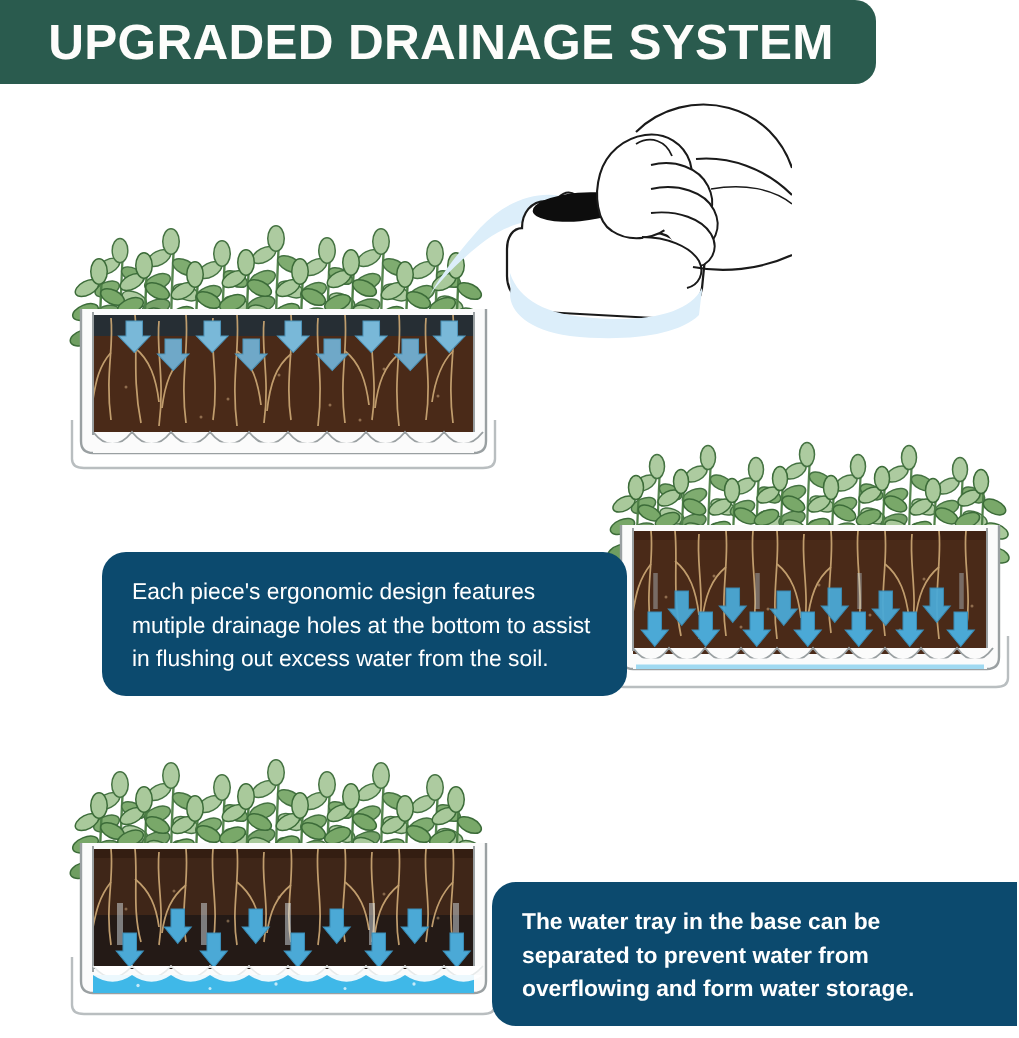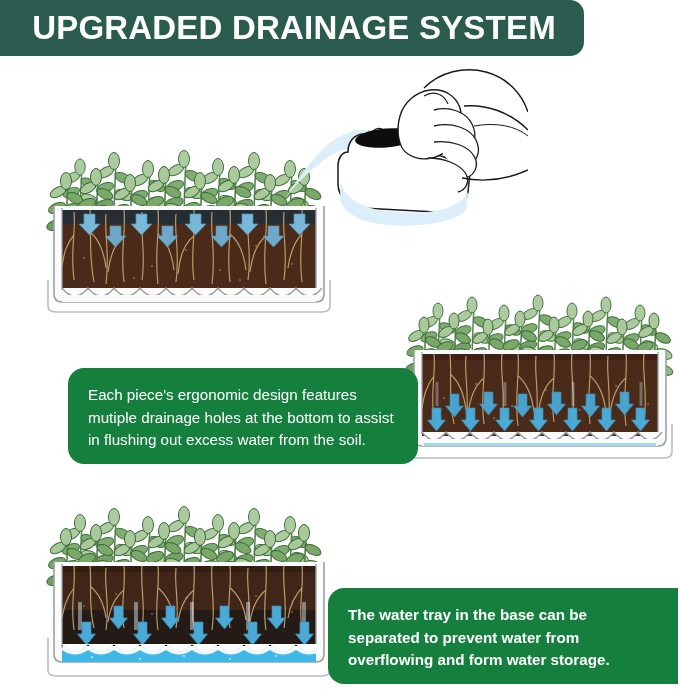--- a/index.html
+++ b/index.html
@@ -27,21 +27,21 @@
     letter-spacing:0.2px;
     font-family:"Liberation Sans", sans-serif;
     white-space:nowrap;
     padding-left:18px;
     box-sizing:border-box;
   }
 
   
   .callout{
     position:absolute;
-    background:#15803d;
+    background:#0c4a6e;
     border-radius:16px;
     color:#ffffff;
     font-size:15.2px;
     line-height:22.5px;
     box-sizing:border-box;
     padding:16px 18px 14px 20px;
     font-family:"Liberation Sans", sans-serif;
   }
   #callout-1{left:68px;top:368px;width:350px;height:96px;}
   #callout-2{left:328px;top:588px;width:350px;height:96px;border-radius:16px 0 0 16px;font-weight:bold;}

